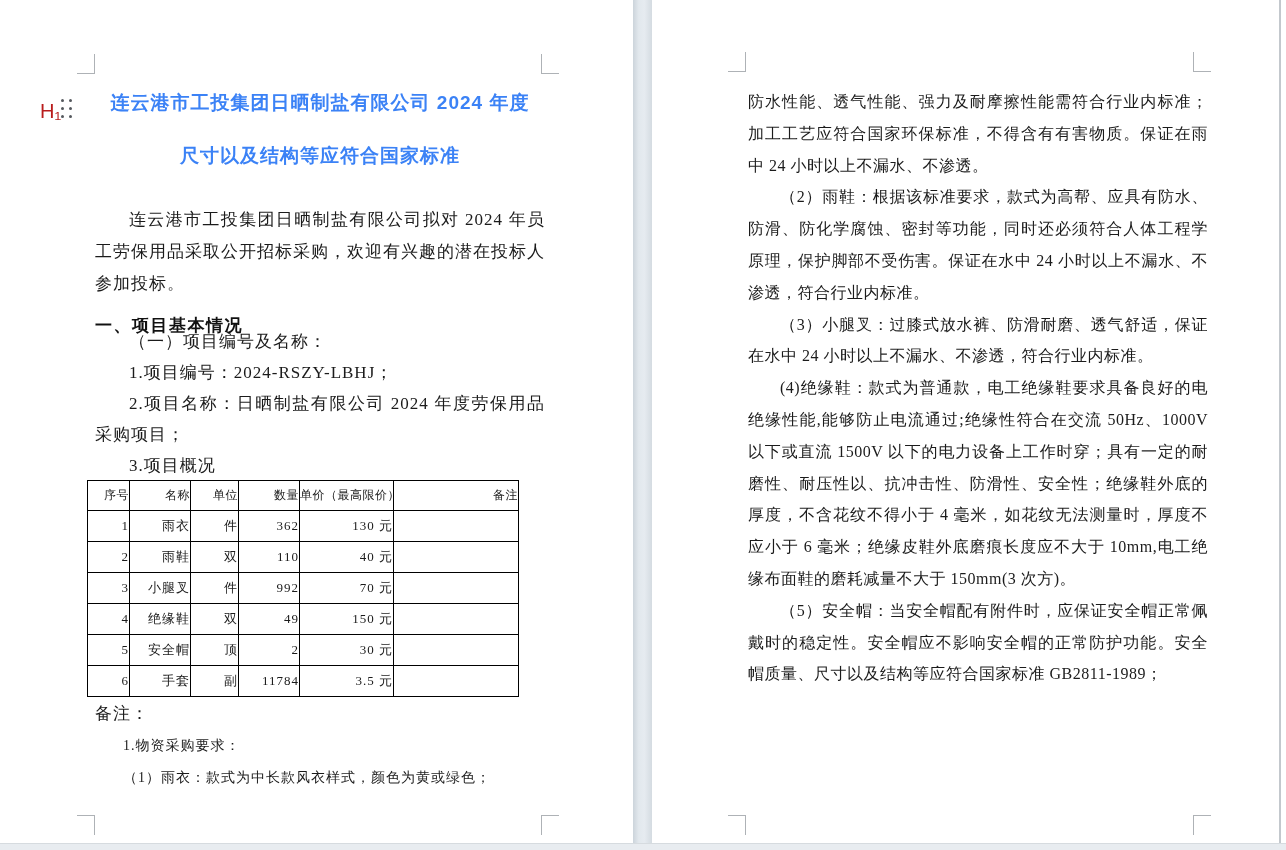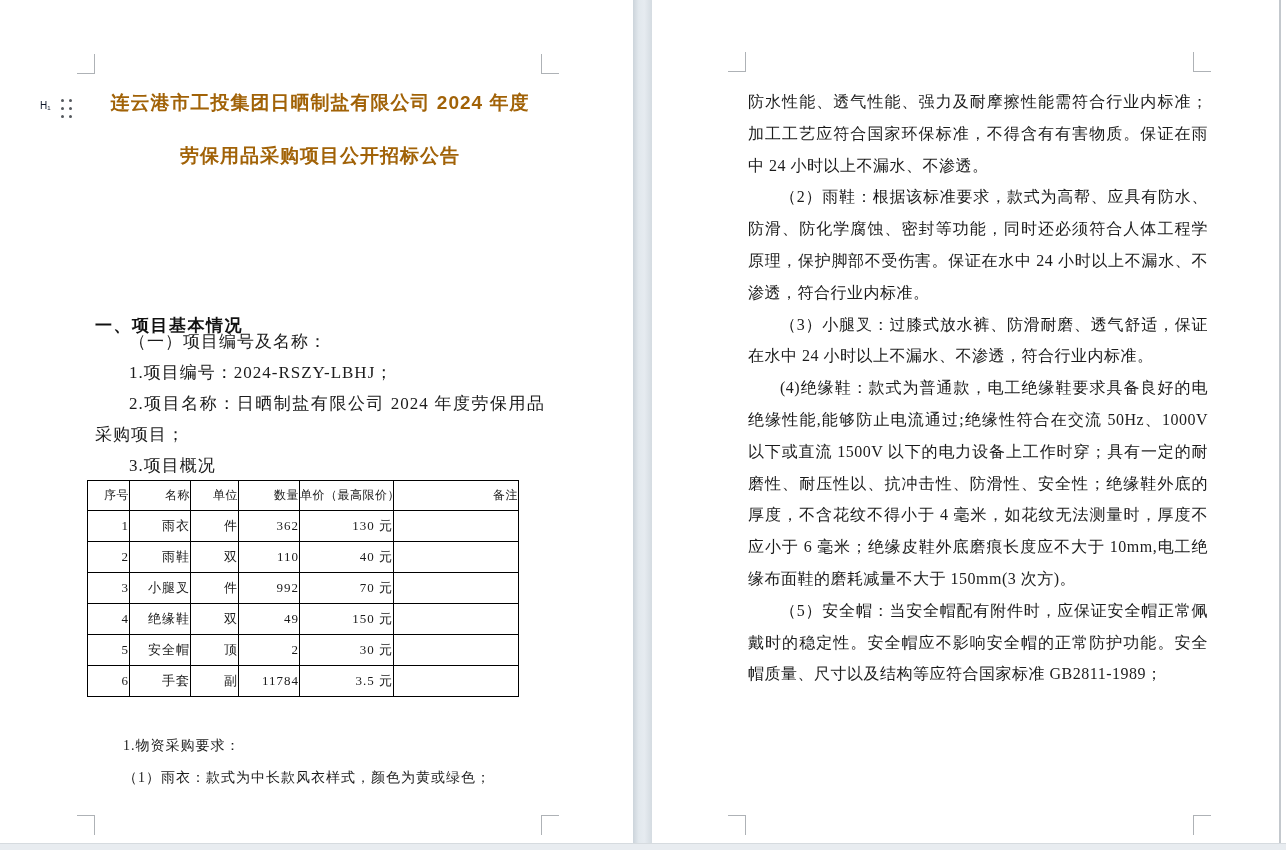--- a/index.html
+++ b/index.html
@@ -17,30 +17,30 @@
 
   
   .mark { position:absolute; width:18px; height:20px; }
   .mark.tl { border-right:1px solid #aeb2b6; border-bottom:1px solid #aeb2b6; }
   .mark.tr { border-left:1px solid #aeb2b6;  border-bottom:1px solid #aeb2b6; }
   .mark.bl { border-right:1px solid #aeb2b6; border-top:1px solid #aeb2b6; }
   .mark.br { border-left:1px solid #aeb2b6;  border-top:1px solid #aeb2b6; }
 
   
   .h-badge { position:absolute; left:40px; top:100px; font-family:"Liberation Sans","DejaVu Sans",sans-serif;
-    font-size:10px; color:#0f172a; }
+    font-size:20px; color:#b91c1c; }
   .drag-handle { position:absolute; left:61px; top:99px; display:grid;
     grid-template-columns:3px 3px; grid-template-rows:3px 3px 3px; gap:5px 5px; cursor:grab; }
   .drag-handle .dot { width:3px; height:3px; border-radius:50%; background:#54585d; }
 
   
   .abs { position:absolute; }
   .doc-title { left:95px; width:450px; text-align:center;
     font-family:"Liberation Sans","DejaVu Sans",sans-serif; font-weight:bold;
-    font-size:19px; letter-spacing:1px; color:#a16207; }
+    font-size:19px; letter-spacing:1px; color:#3b82f6; }
   .p1-text { left:95px; width:450px; font-size:17px; letter-spacing:1px; line-height:32px;
     text-align:justify; }
   .indent2 { text-indent:2em; }
   .sec-heading { left:95px; width:450px; line-height:32px;
     font-family:"Liberation Sans","DejaVu Sans",sans-serif; font-weight:bold;
     font-size:17px; letter-spacing:1.5px; color:#111; }
   .subs { left:95px; width:450px; font-size:17px; letter-spacing:1px; line-height:31px; text-align:justify; }
   .subs p { text-indent:2em; }
 
   .info-table { position:absolute; left:87px; top:480px; width:431px;
@@ -82,22 +82,23 @@
   <div class="mark tr" style="left:541px; top:54px;"></div>
   <div class="mark bl" style="left:77px;  top:815px;"></div>
   <div class="mark br" style="left:541px; top:815px;"></div>
 
   <div class="mark tl" style="left:728px;  top:52px;"></div>
   <div class="mark tr" style="left:1193px; top:52px;"></div>
   <div class="mark bl" style="left:728px;  top:815px;"></div>
   <div class="mark br" style="left:1193px; top:815px;"></div>
 
   <div class="abs doc-title" style="top:90px;">连云港市工投集团日晒制盐有限公司 2024 年度</div>
-  <div class="abs doc-title" style="top:143px;">劳保用品采购项目公开招标公告</div>
+  <div class="abs doc-title" style="top:143px;">尺寸以及结构等应符合国家标准</div>
 
+  <p class="abs p1-text indent2" style="top:204px;">连云港市工投集团日晒制盐有限公司拟对 2024 年员工劳保用品采取公开招标采购，欢迎有兴趣的潜在投标人参加投标。</p>
 
   <div class="abs sec-heading" style="top:310px;">一、项目基本情况</div>
 
   <div class="abs subs" style="top:326px;">
     <p>（一）项目编号及名称：</p>
       <p>1.项目编号：2024-RSZY-LBHJ；</p>
       <p>2.项目名称：日晒制盐有限公司 2024 年度劳保用品采购项目；</p>
       <p>3.项目概况</p>
   </div>
 
@@ -165,20 +166,21 @@
         <td>6</td>
         <td>手套</td>
         <td>副</td>
         <td>11784</td>
         <td>3.5 元</td>
         <td></td>
       </tr>
     </tbody>
   </table>
 
+  <p class="abs p1-text" style="top:698px;">备注：</p>
 
   <div class="abs notes" style="top:730px;">
     <p>1.物资采购要求：</p>
       <p>（1）雨衣：款式为中长款风衣样式，颜色为黄或绿色；</p>
   </div>
 
   <div class="abs page2-text">
     <p>防水性能、透气性能、强力及耐摩擦性能需符合行业内标准；加工工艺应符合国家环保标准，不得含有有害物质。保证在雨中 24 小时以上不漏水、不渗透。</p>
       <p>（2）雨鞋：根据该标准要求，款式为高帮、应具有防水、防滑、防化学腐蚀、密封等功能，同时还必须符合人体工程学原理，保护脚部不受伤害。保证在水中 24 小时以上不漏水、不渗透，符合行业内标准。</p>
       <p>（3）小腿叉：过膝式放水裤、防滑耐磨、透气舒适，保证在水中 24 小时以上不漏水、不渗透，符合行业内标准。</p>

